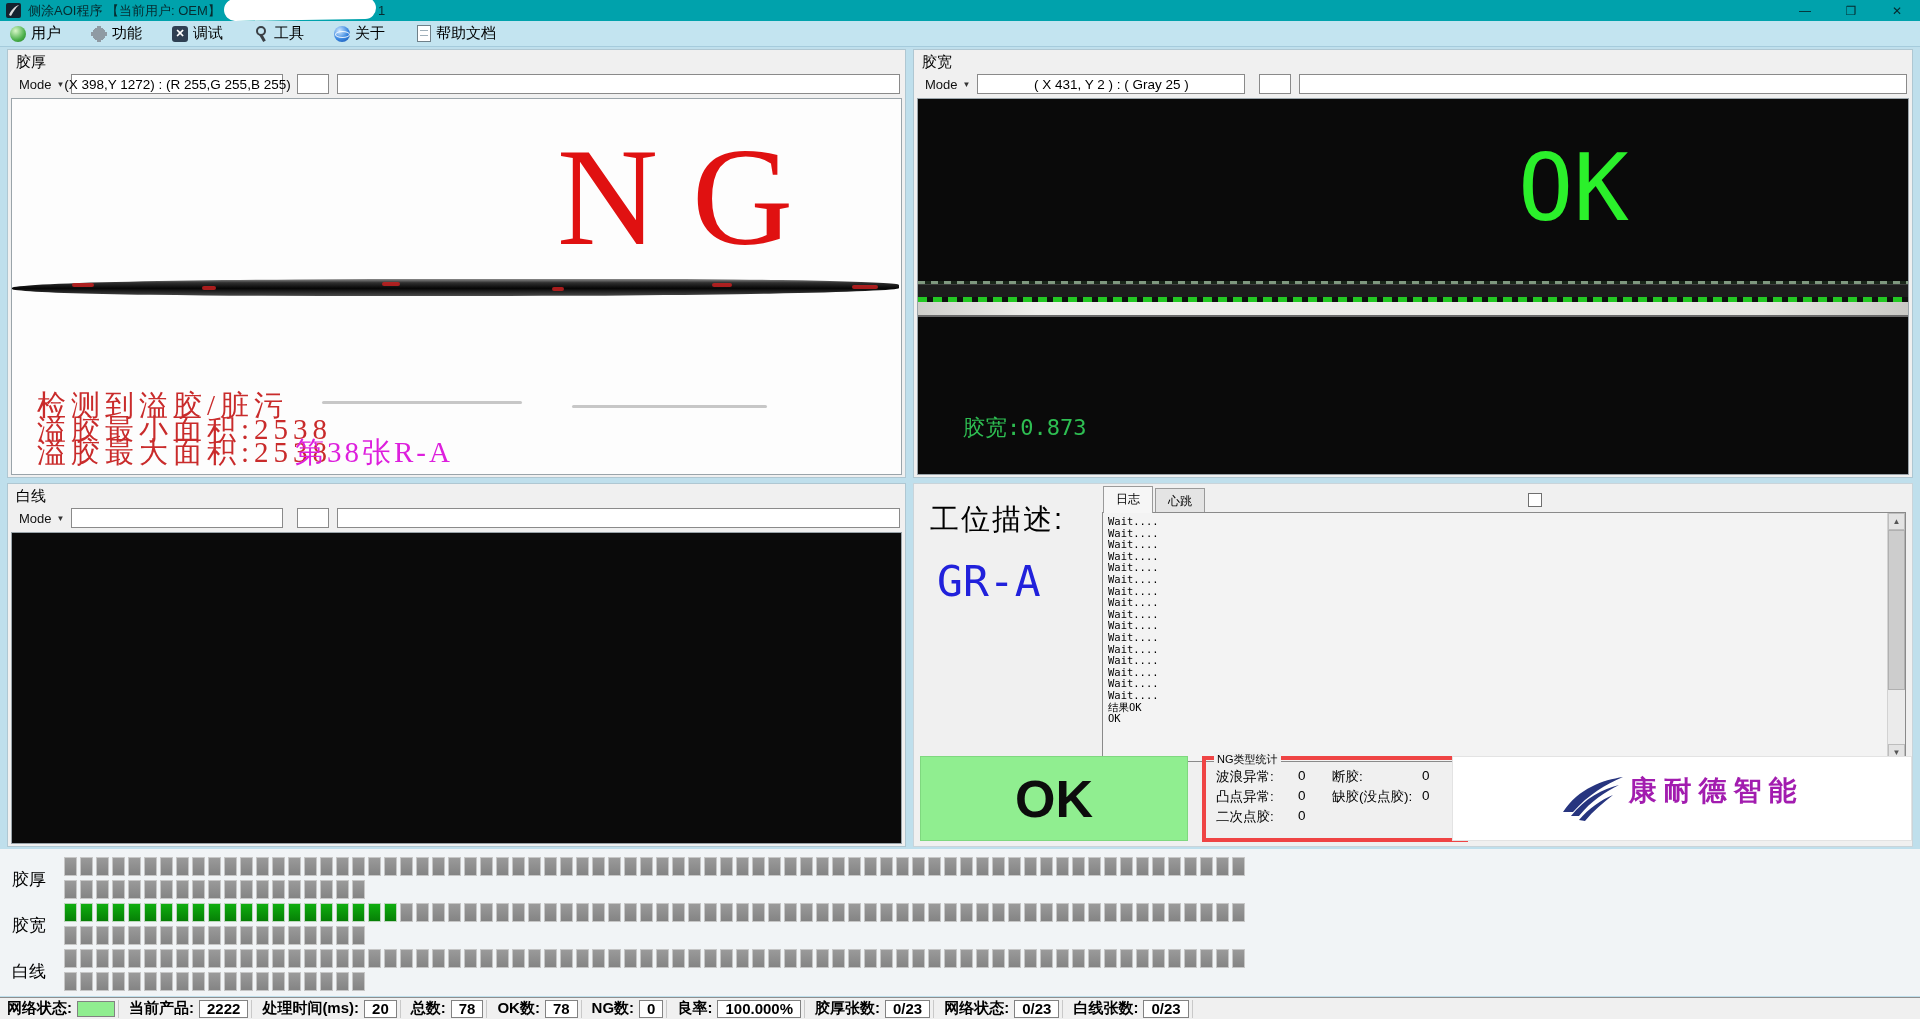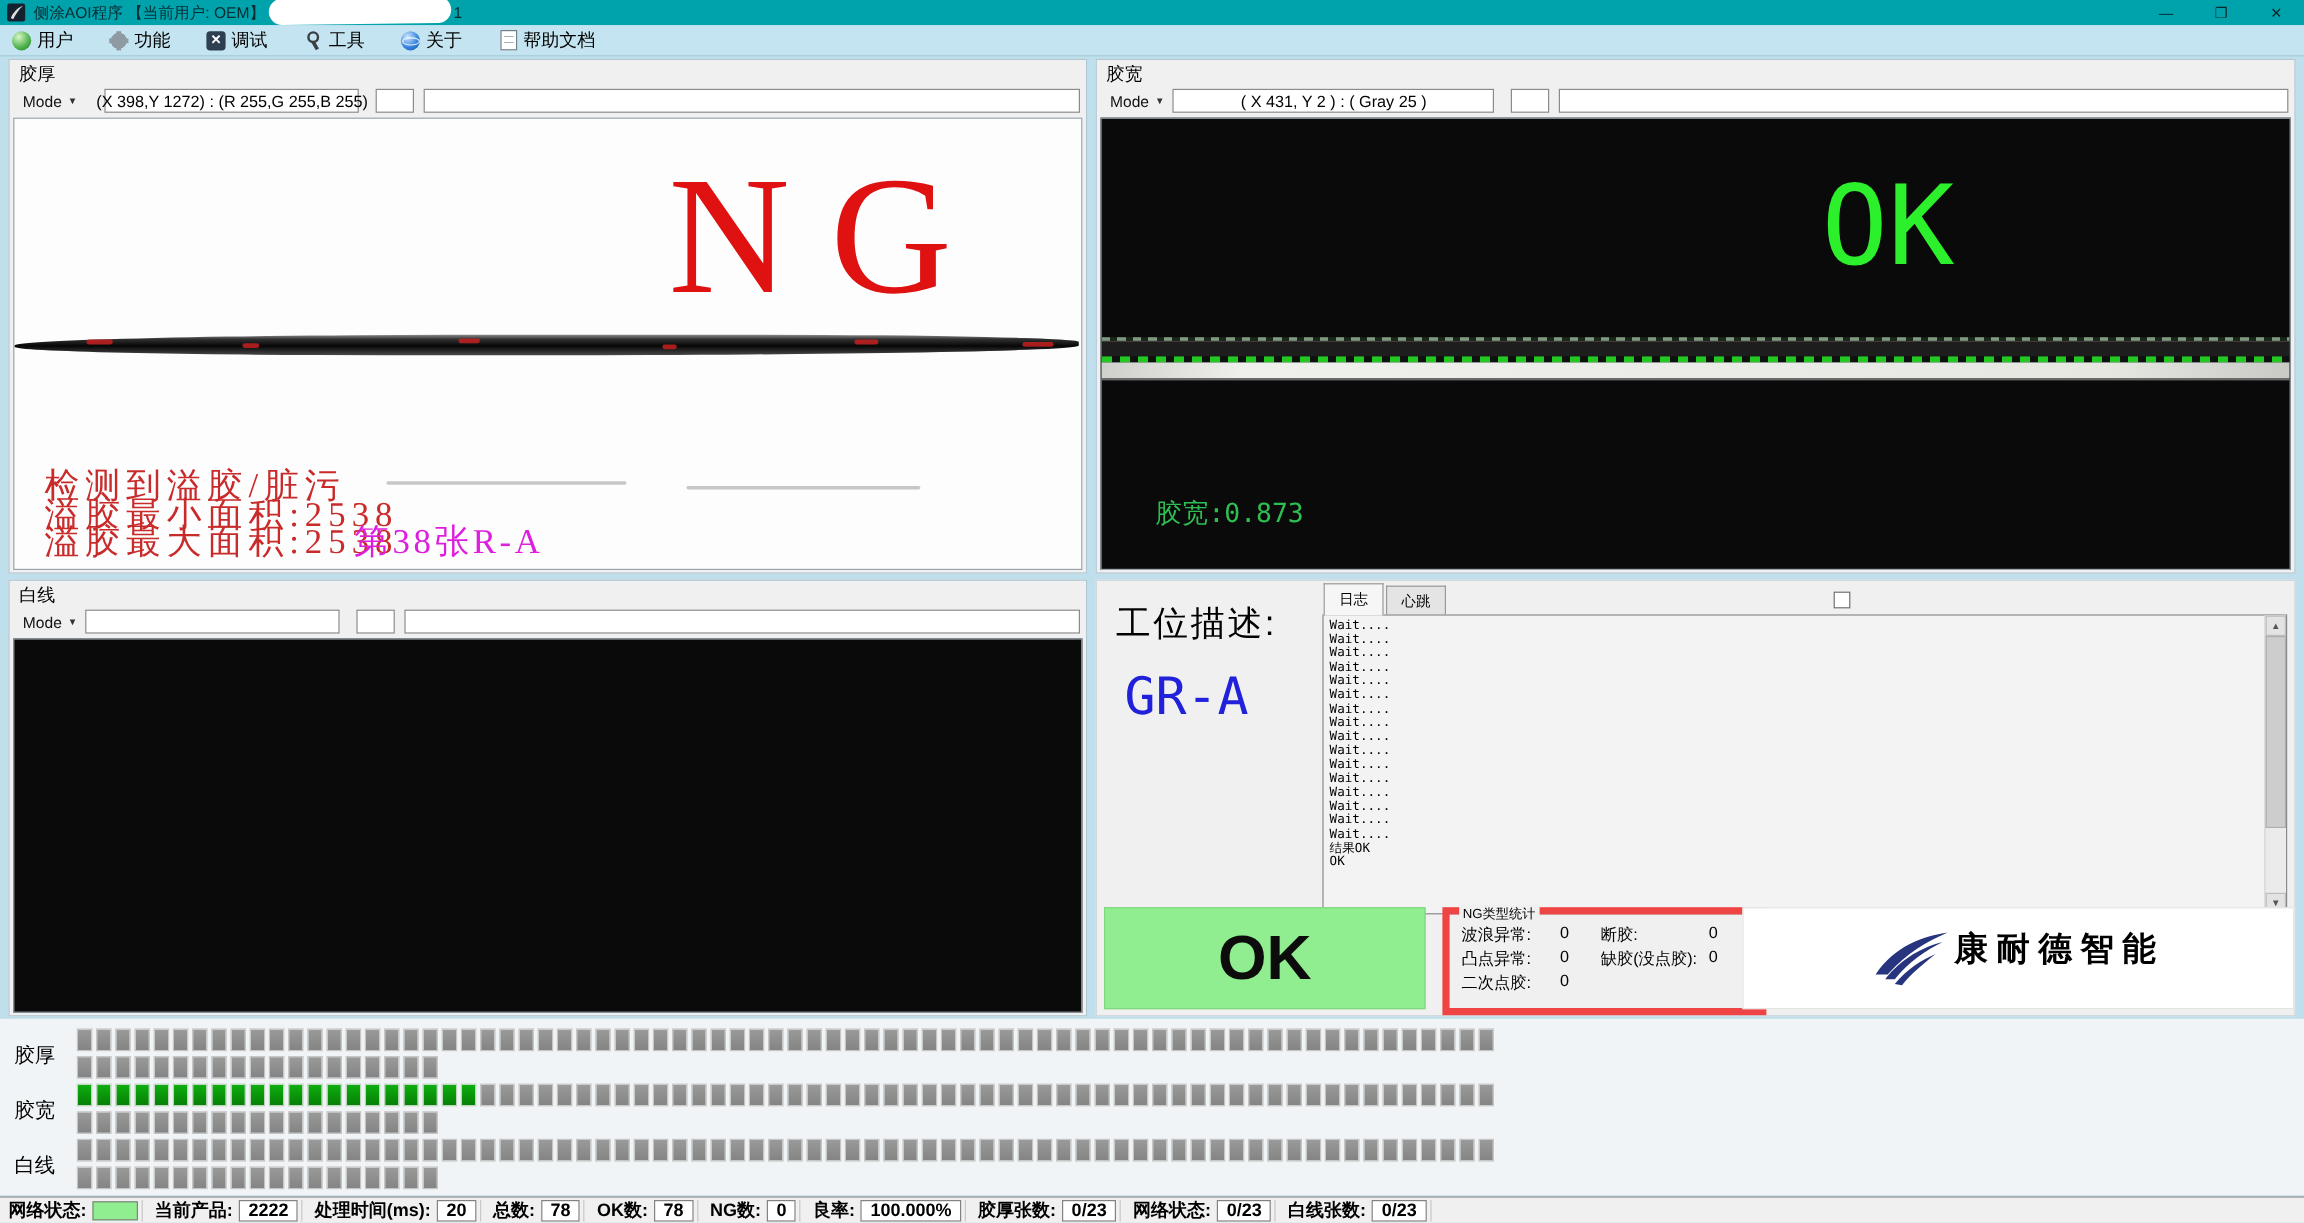--- a/index.html
+++ b/index.html
@@ -93,30 +93,30 @@
                 border:1px solid #6f6f6f;}
   .log-scrollbar{position:absolute;right:1px;top:26px;bottom:1px;width:17px;background:#EBEBEB;
                  border-left:1px solid #d2d2d2;}
   .sb-arrow{position:absolute;left:0;width:17px;height:17px;background:#E3E3E3;border:1px solid #bdbdbd;
             box-sizing:border-box;font-size:8px;color:#555;display:flex;align-items:center;justify-content:center;}
   .sb-up{top:0;} .sb-down{bottom:0;}
   .sb-thumb{position:absolute;left:0;top:17px;width:17px;height:160px;background:#cdcdcd;border:1px solid #b0b0b0;box-sizing:border-box;}
   .ok-button{position:absolute;left:6px;top:272px;width:268px;height:85px;background:#90EE90;
              border:1px solid #7fd87f;box-sizing:border-box;display:flex;align-items:center;
              justify-content:center;font-size:52px;font-weight:bold;color:#0c0c0c;}
-  .stats{position:absolute;left:288px;top:272px;width:258px;height:78px;border:6px solid #ef4444;}
+  .stats{position:absolute;left:288px;top:272px;width:258px;height:78px;border:4px solid #ef4444;}
   .stats-legend{position:absolute;left:8px;top:-8px;background:#F0F0F0;padding:0 3px;font-size:11px;}
   .stats-row{position:absolute;font-size:13.5px;white-space:nowrap;}
   .logo-box{position:absolute;left:538px;top:272px;width:460px;height:85px;background:#fff;
             border:1px solid #e3e3e3;box-sizing:border-box;display:flex;align-items:center;justify-content:center;}
   .logo-inner{display:flex;align-items:flex-start;gap:4px;}
   .logo-col{display:flex;flex-direction:column;align-items:center;}
   .logo-brand{font-size:47px;font-weight:bold;color:#27357F;letter-spacing:3px;line-height:44px;}
   .logo-reg{font-size:20px;color:#27357F;font-weight:bold;position:relative;top:-2px;left:6px;}
-  .logo-company{font-size:28px;font-weight:bold;color:#000000;letter-spacing:7px;line-height:30px;}
+  .logo-company{font-size:28px;font-weight:bold;color:#a21caf;letter-spacing:7px;line-height:30px;}
 
   
   .indicators{position:absolute;left:0;top:849px;width:1920px;height:147px;background:#F1F4F6;}
   .ind-label{position:absolute;left:12px;font-size:17px;}
   .ind-row{position:absolute;left:64px;display:flex;gap:3px;}
   .cell{width:13px;height:19px;box-sizing:border-box;border:1px solid #c6c6c6;
         background:linear-gradient(#9a9a9a,#848484);}
   .cell.green{background:linear-gradient(#0fae0f,#067f06);border-color:#bcd6bc;}
 
   
@@ -177,21 +177,21 @@
       </div>
     </div>
 
   <div class="panel" style="left:7px;top:49px;width:899px;height:429px;">
     <div class="panel-title">胶厚</div>
     <div class="mode-row">
       <div class="mode-btn">
         <span>Mode</span>
         <span class="mode-caret">▼</span>
       </div>
-      <div class="mode-box" style="width:212px;margin-left:20px;">(X 398,Y 1272) : (R 255,G 255,B 255)</div>
+      <div class="mode-box" style="width:212px;margin-left:4px;">(X 398,Y 1272) : (R 255,G 255,B 255)</div>
       <div class="mode-box" style="width:32px;margin-left:14px;"></div>
       <div class="mode-box" style="flex:1;margin-left:8px;"></div>
     </div>
     <div class="image-area img-white">
       <div class="ng-text">NG</div>
       <div class="wavy-band"></div>
       <div class="speck" style="left:60px;top:184px;width:22px;"></div>
       <div class="speck" style="left:190px;top:187px;width:14px;"></div>
       <div class="speck" style="left:370px;top:183px;width:18px;"></div>
       <div class="speck" style="left:540px;top:188px;width:12px;"></div>

